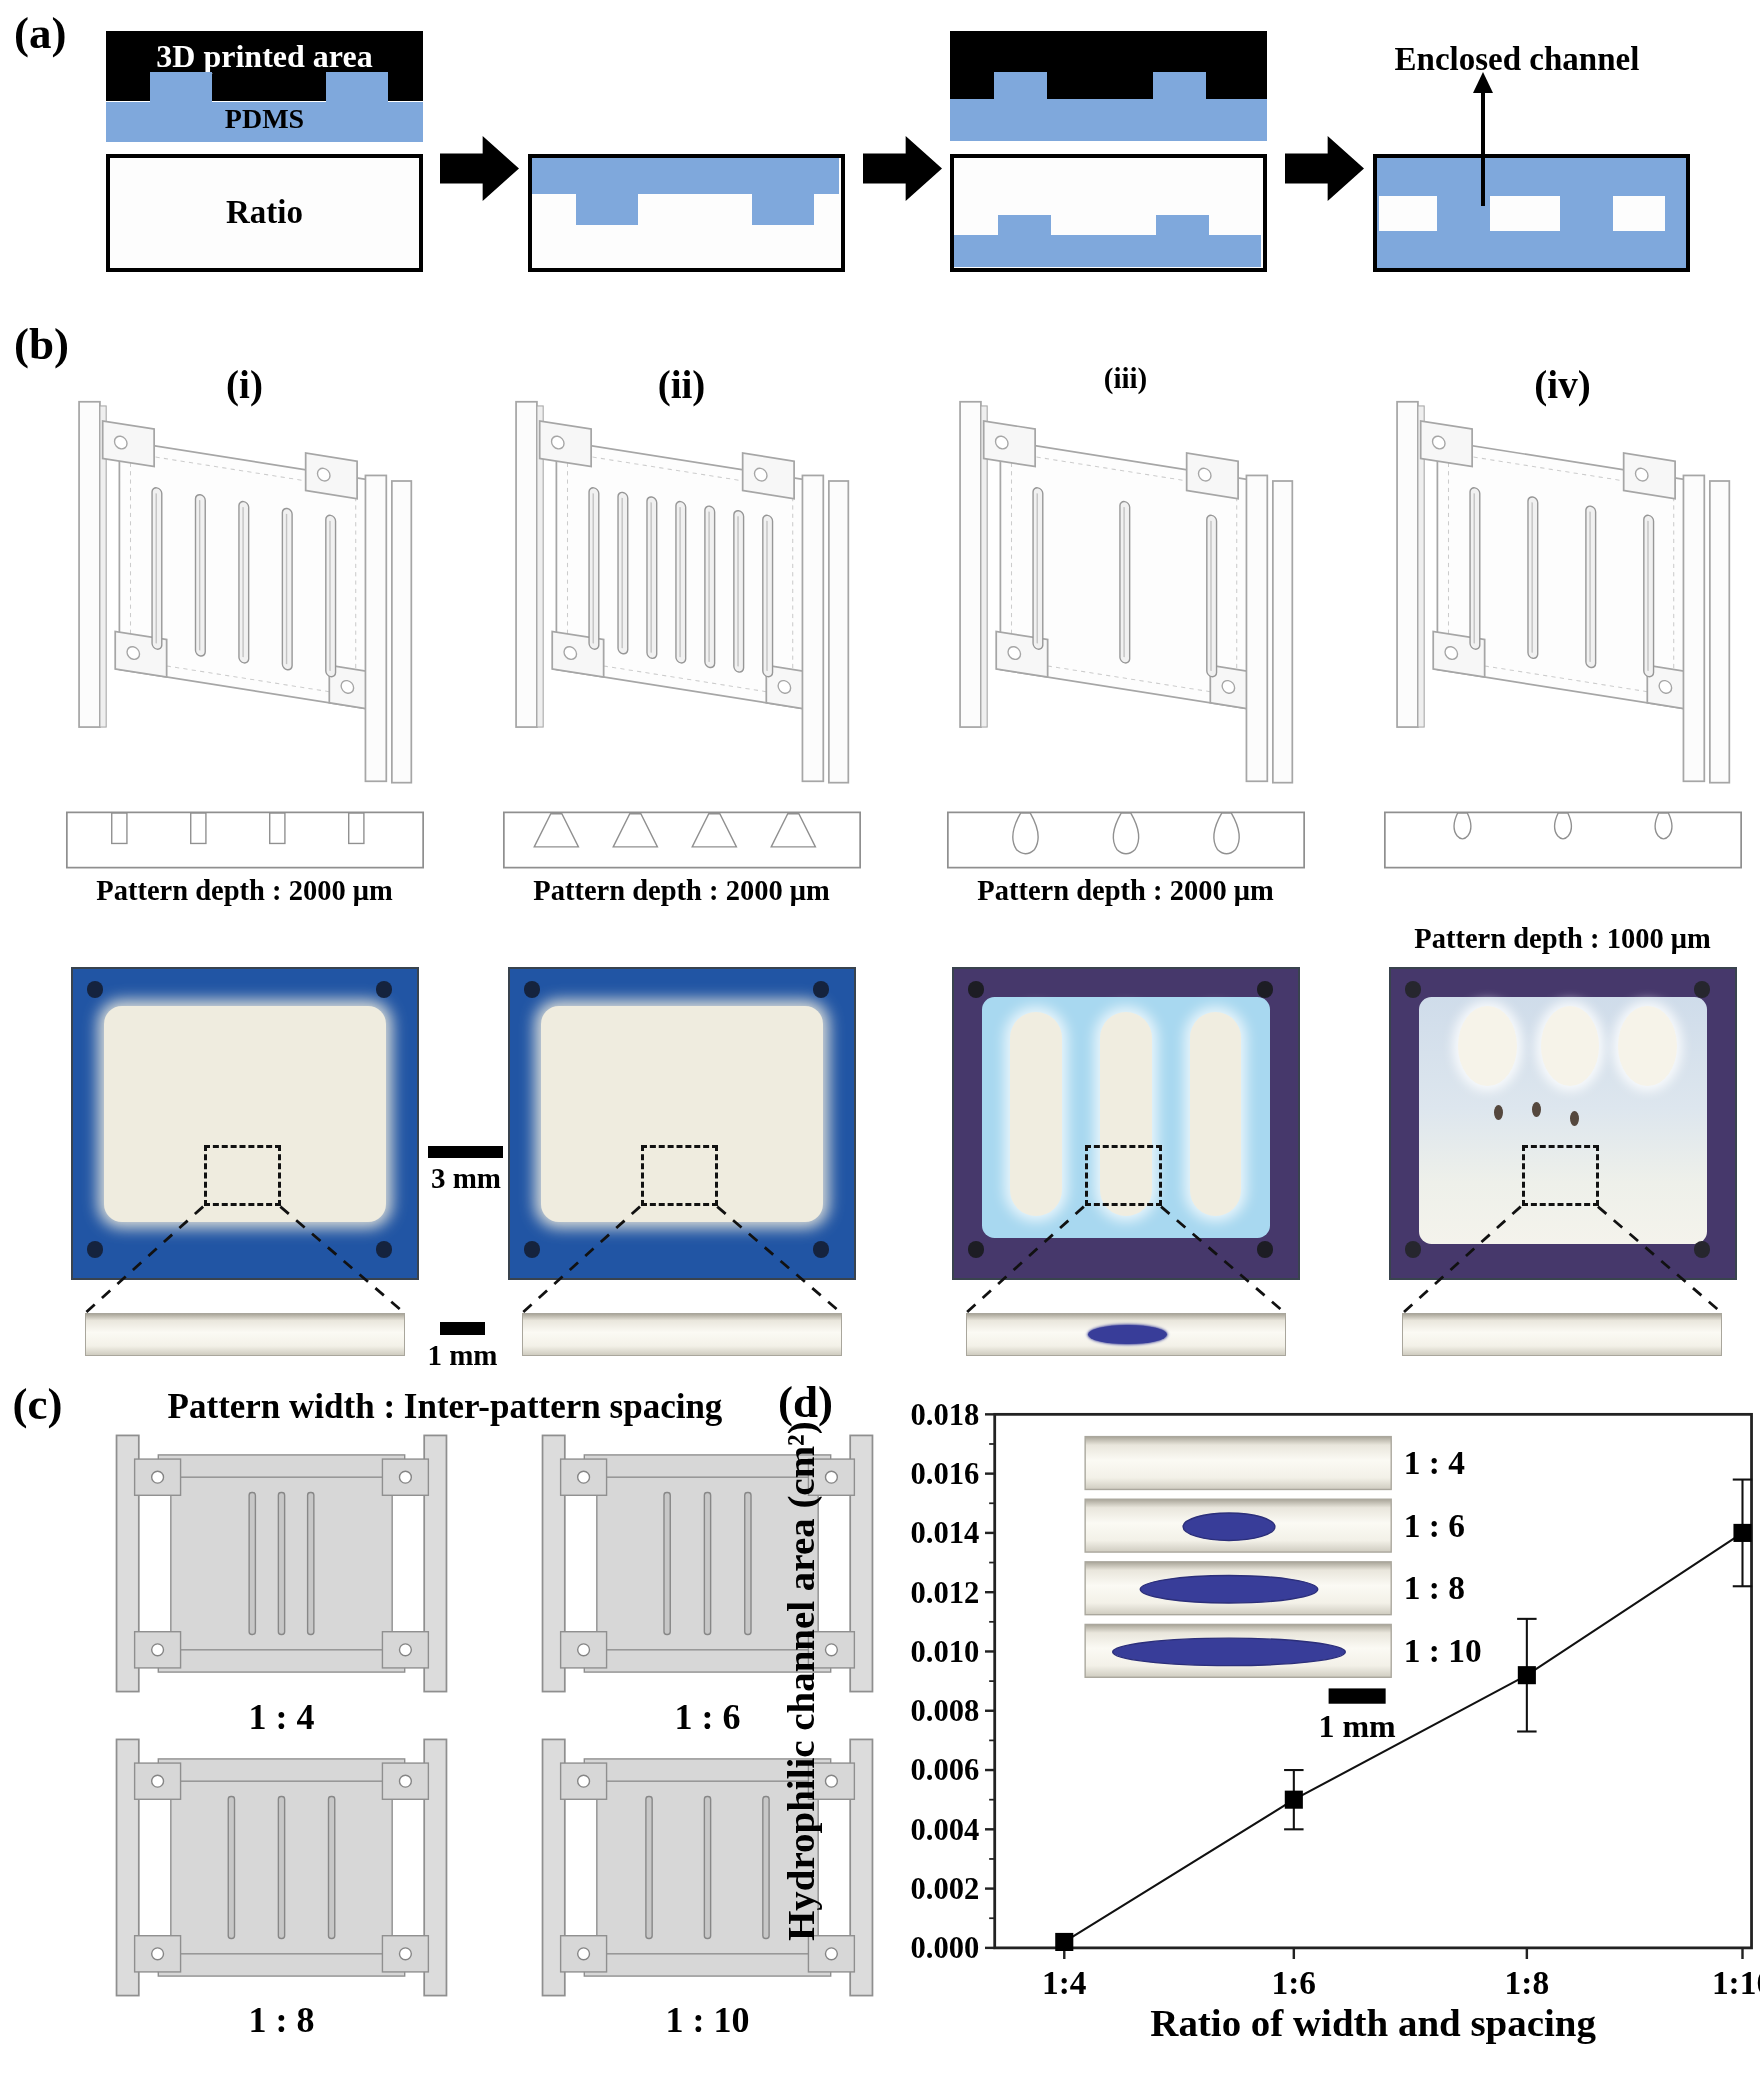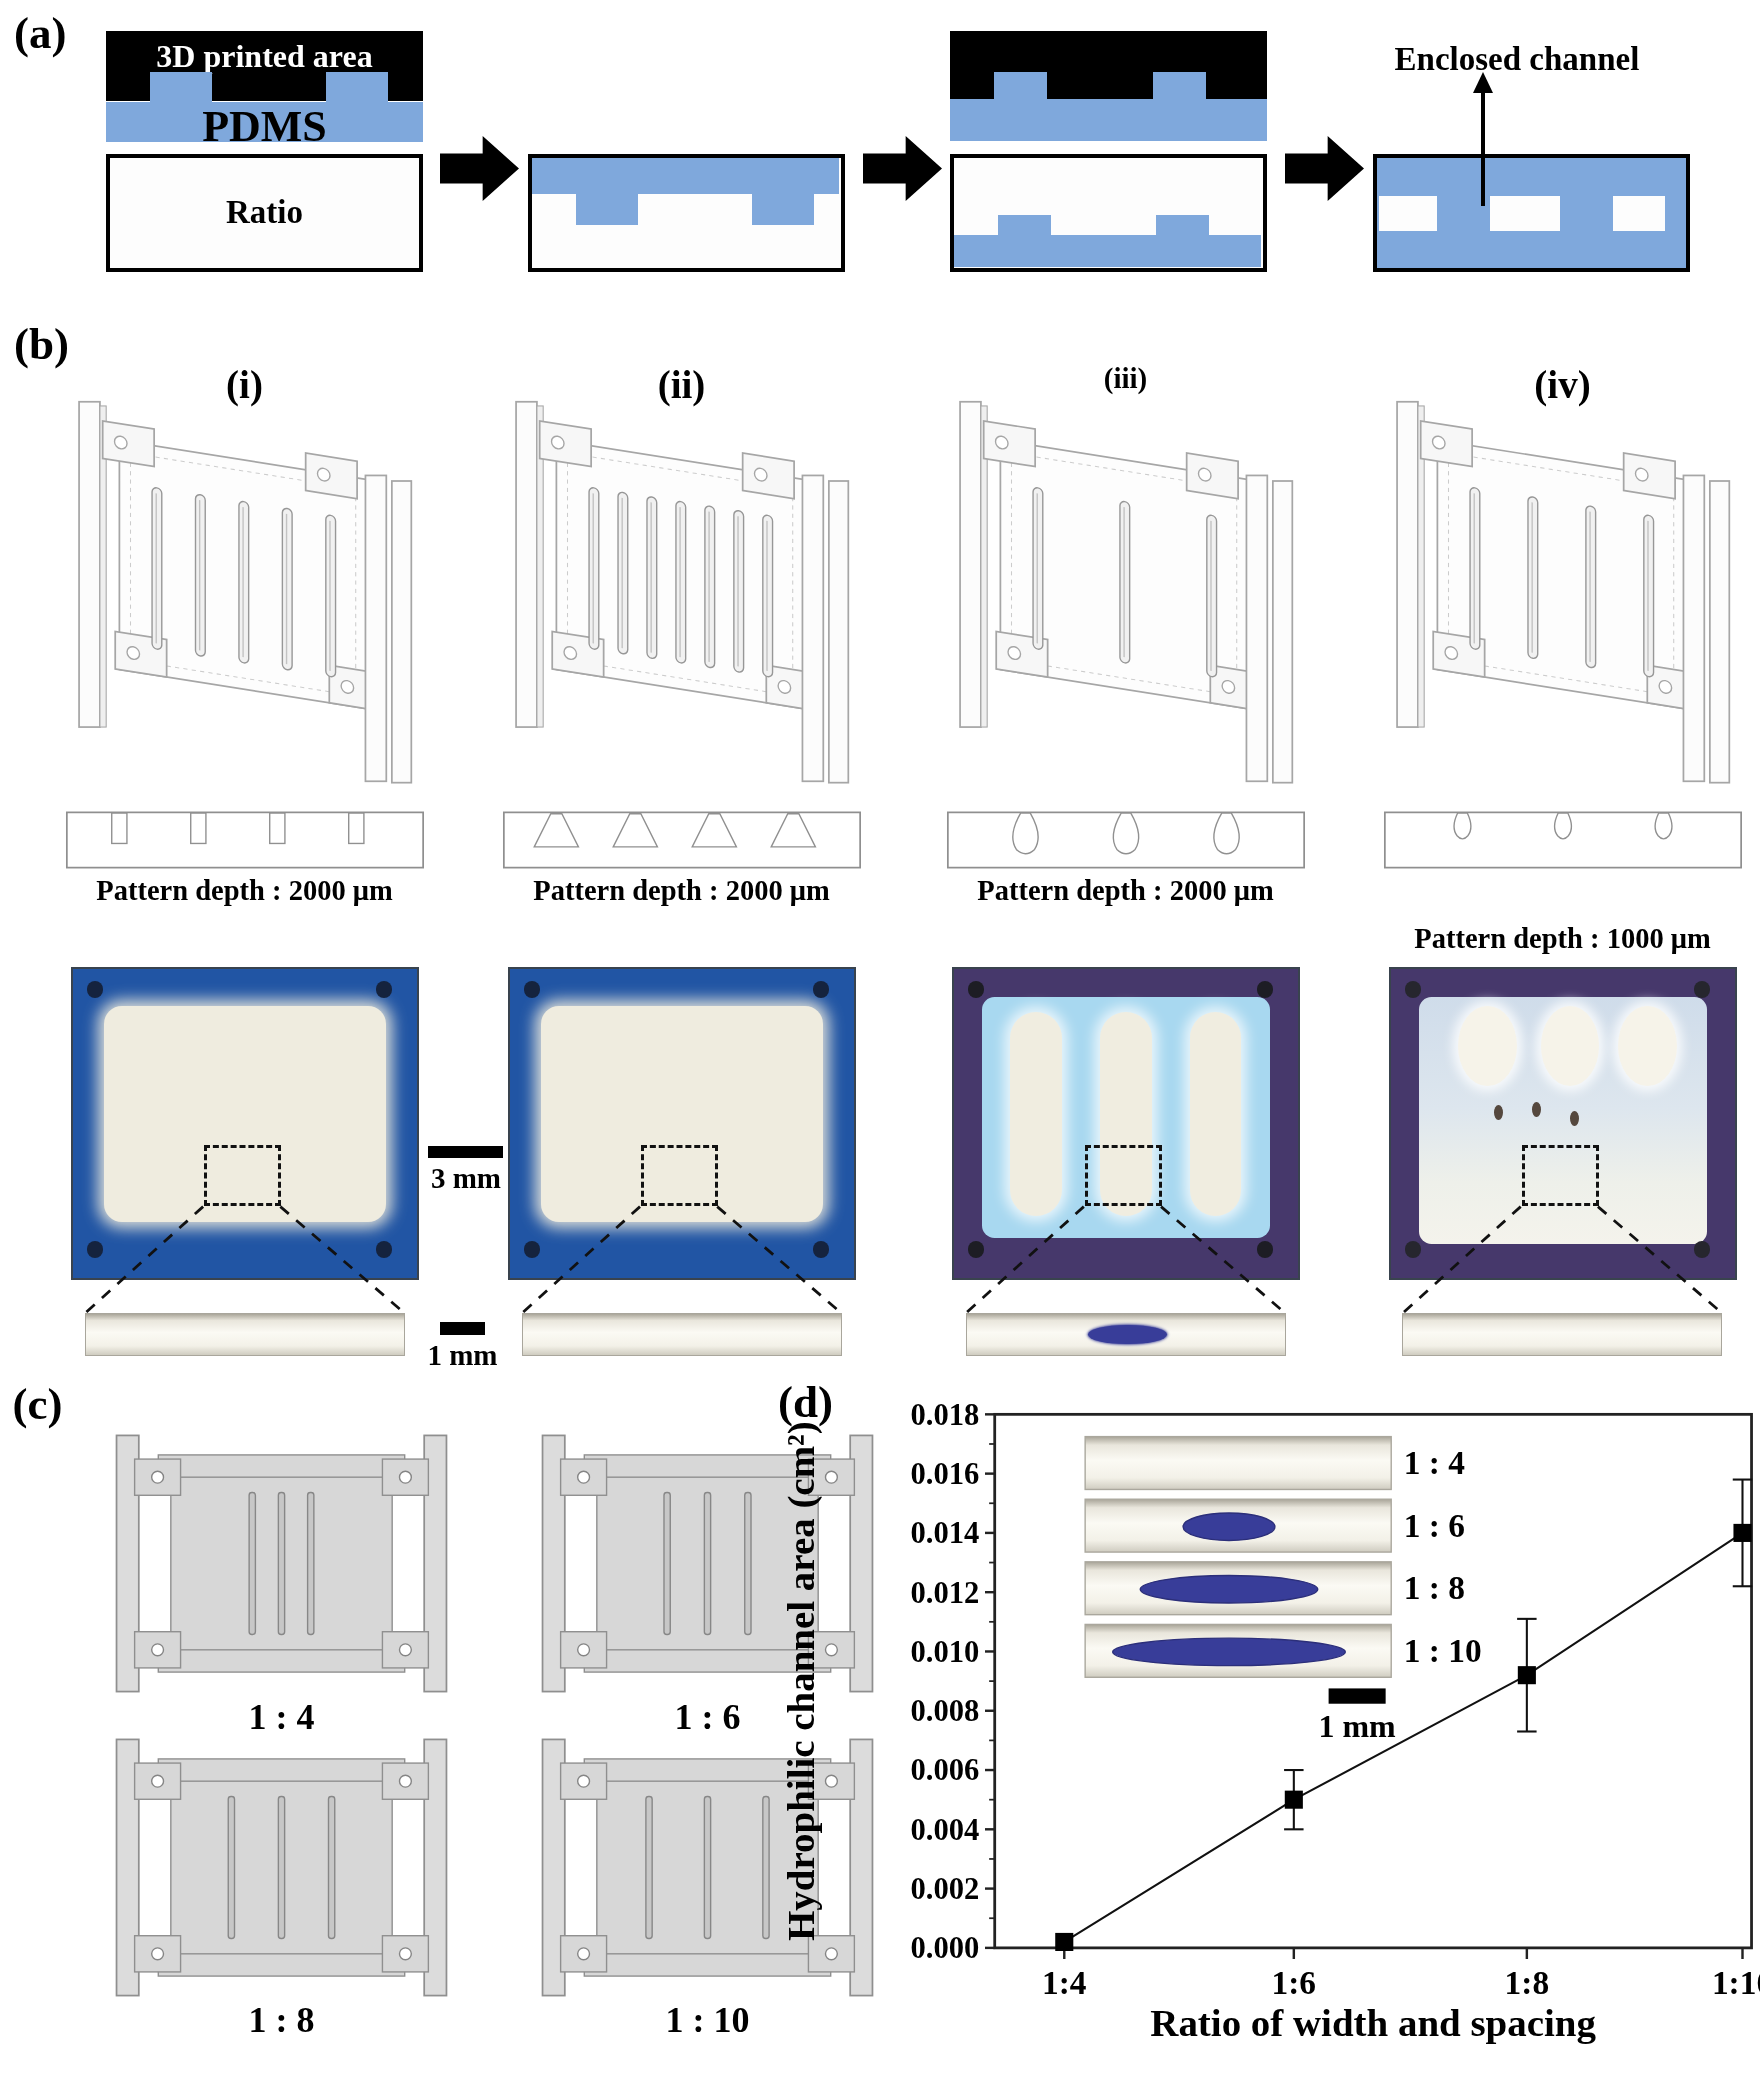--- a/index.html
+++ b/index.html
@@ -21,21 +21,21 @@
 
 <div id="fig">
 
   <div class="t panel-letter" style="left:14px;top:9.7px;">(a)</div>
 
   <div class="abs" style="left:106px;top:31px;width:317px;height:70px;background:#000;"></div>
   <div class="t ctr" style="left:106px;top:40px;width:317px;font-size:32px;color:#fff;">3D printed area</div>
   <div class="abs bluefill" style="left:106px;top:102px;width:317px;height:40px;"></div>
   <div class="abs bluefill" style="left:150px;top:72px;width:62px;height:31px;"></div>
   <div class="abs bluefill" style="left:326px;top:72px;width:62px;height:31px;"></div>
-  <div class="t ctr" style="left:106px;top:104px;width:317px;font-size:44px;">PDMS</div>
+  <div class="t ctr" style="left:106px;top:104px;width:317px;font-size:28px;">PDMS</div>
   <div class="paperbox" style="left:106px;top:154px;width:317px;height:118px;"></div>
   <div class="t ctr" style="left:106px;top:195px;width:317px;font-size:33px;">Ratio</div>
 
   <div class="fatarrow" style="left:440px;top:136px;width:79px;height:65px;"></div>
 
   <div class="paperbox" style="left:528px;top:154px;width:317px;height:118px;">
     <div class="abs bluefill" style="left:0;top:0;width:307px;height:36px;"></div>
     <div class="abs bluefill" style="left:44px;top:36px;width:62px;height:31px;"></div>
     <div class="abs bluefill" style="left:220px;top:36px;width:62px;height:31px;"></div>
   </div>
@@ -257,20 +257,21 @@
       </div>
       <div style="position: absolute; left: 1402px; top: 1313px; width: 320px; height: 43px; box-sizing: border-box; border: 1.4px solid rgb(169, 166, 156); background: linear-gradient(rgb(170, 166, 154) 0%, rgb(233, 230, 220) 16%, rgb(251, 250, 244) 45%, rgb(243, 241, 232) 78%, rgb(207, 204, 192) 100%);"></div>
     </div>
 
   <div class="abs" style="left:428px;top:1146px;width:75px;height:12px;background:#000;"></div>
   <div class="t ctr" style="left:412px;top:1163px;width:108px;font-size:29px;">3 mm</div>
   <div class="abs" style="left:440px;top:1322px;width:45px;height:13.2px;background:#000;"></div>
   <div class="t ctr" style="left:412px;top:1340px;width:101px;font-size:29px;">1 mm</div>
 
   <div class="t panel-letter" style="left:12.5px;top:1381px;">(c)</div>
+  <div class="t ctr" style="left:97px;top:1389px;width:696px;font-size:35px;">Pattern width : Inter-pattern spacing</div>
   <div id="panelC">
       <svg width="355" height="259" viewBox="0 0 510 372" style="position:absolute;left:104px;top:1434px;">
         <rect x="18" y="2" width="32" height="368" fill="#dcdcdc" stroke="#8f8f8f" stroke-width="2.5"></rect>
         <rect x="460" y="2" width="32" height="368" fill="#dcdcdc" stroke="#8f8f8f" stroke-width="2.5"></rect>
         <rect x="78" y="30" width="354" height="36" fill="#d7d7d7" stroke="#8f8f8f" stroke-width="2"></rect>
         <rect x="78" y="306" width="354" height="36" fill="#d7d7d7" stroke="#8f8f8f" stroke-width="2"></rect>
         <rect x="96" y="62" width="318" height="248" fill="#d7d7d7" stroke="#8f8f8f" stroke-width="2"></rect>
         <rect x="44" y="36" width="66" height="52" fill="#d7d7d7" stroke="#8f8f8f" stroke-width="2"></rect>
         <circle cx="77" cy="62" r="8.5" fill="#fff" stroke="#858585" stroke-width="2"></circle>
         <rect x="400" y="36" width="66" height="52" fill="#d7d7d7" stroke="#8f8f8f" stroke-width="2"></rect>

